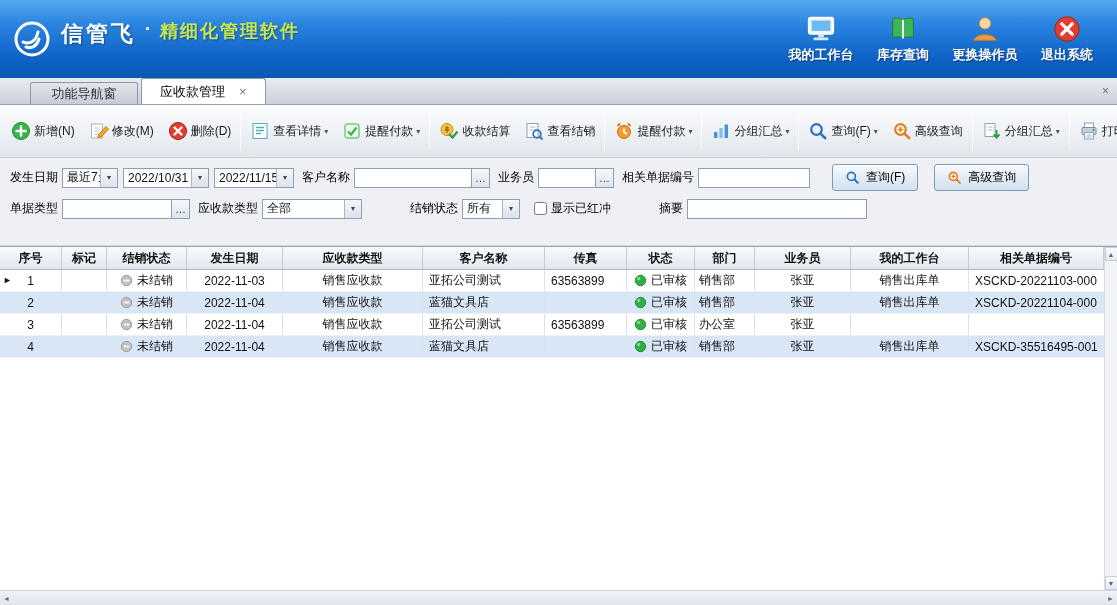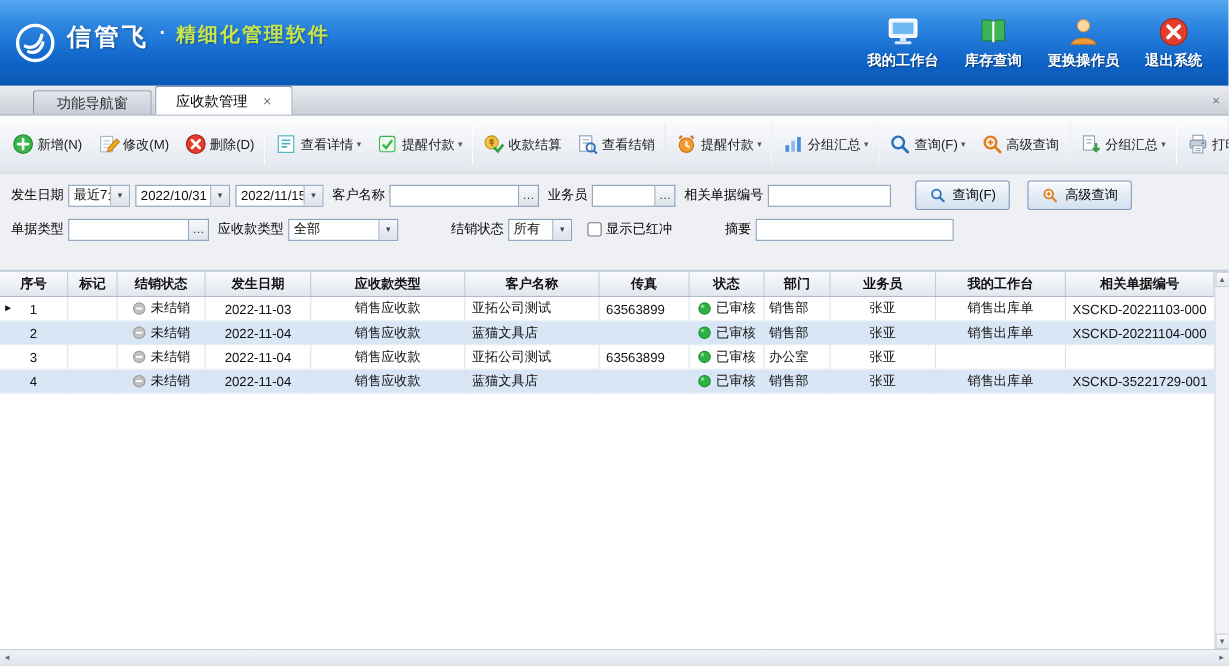--- a/index.html
+++ b/index.html
@@ -646,21 +646,21 @@
             <div class="gcell c-dept">
               <span class="cell-text">销售部</span>
             </div>
             <div class="gcell c-salesman">
               <span class="cell-text">张亚</span>
             </div>
             <div class="gcell c-doc_type">
               <span class="cell-text">销售出库单</span>
             </div>
             <div class="gcell c-doc_no">
-              <span class="cell-text">XSCKD-35221729-001</span>
+              <span class="cell-text">XSCKD-35516495-001</span>
             </div>
           </div>
         </div>
     </div>
     <div class="vscroll">
       <span class="varrow">▲</span>
       <span class="varrow">▼</span>
     </div>
   </div>
 

